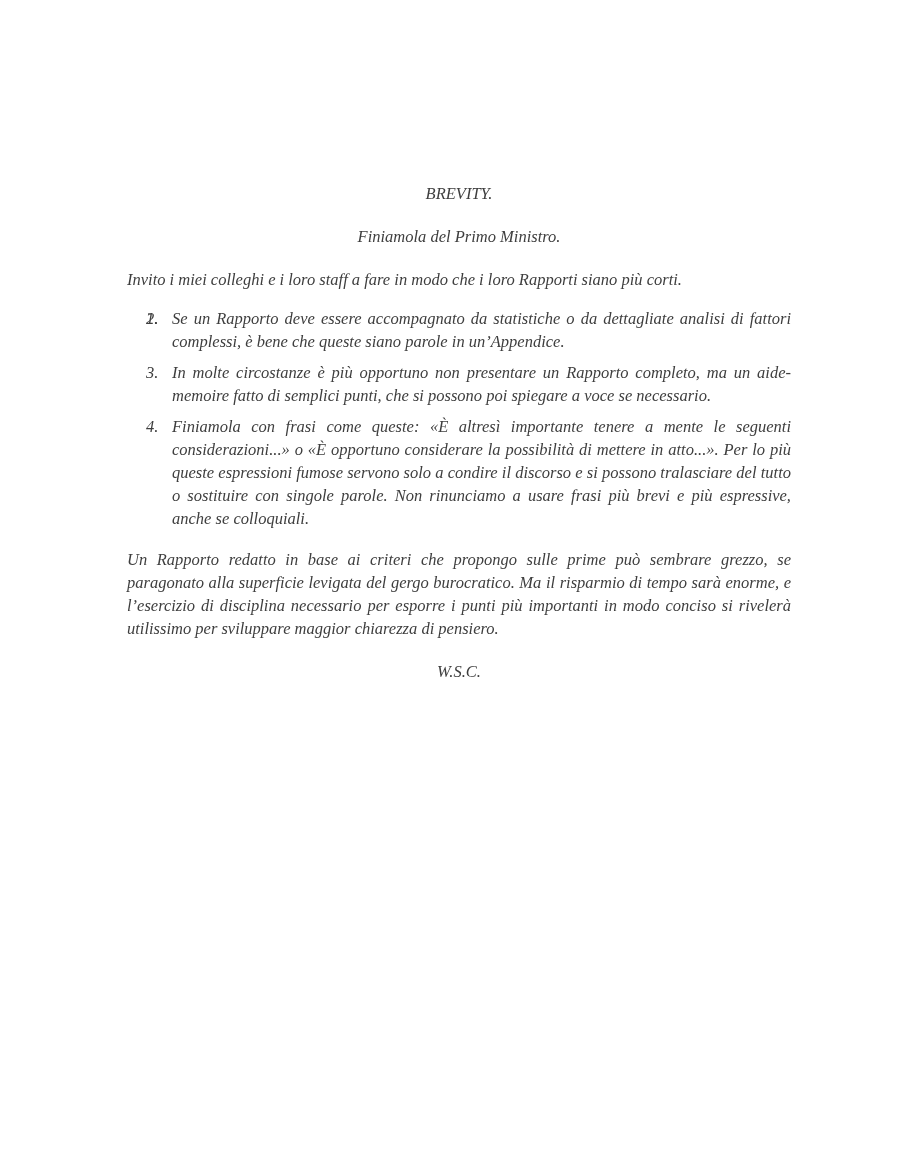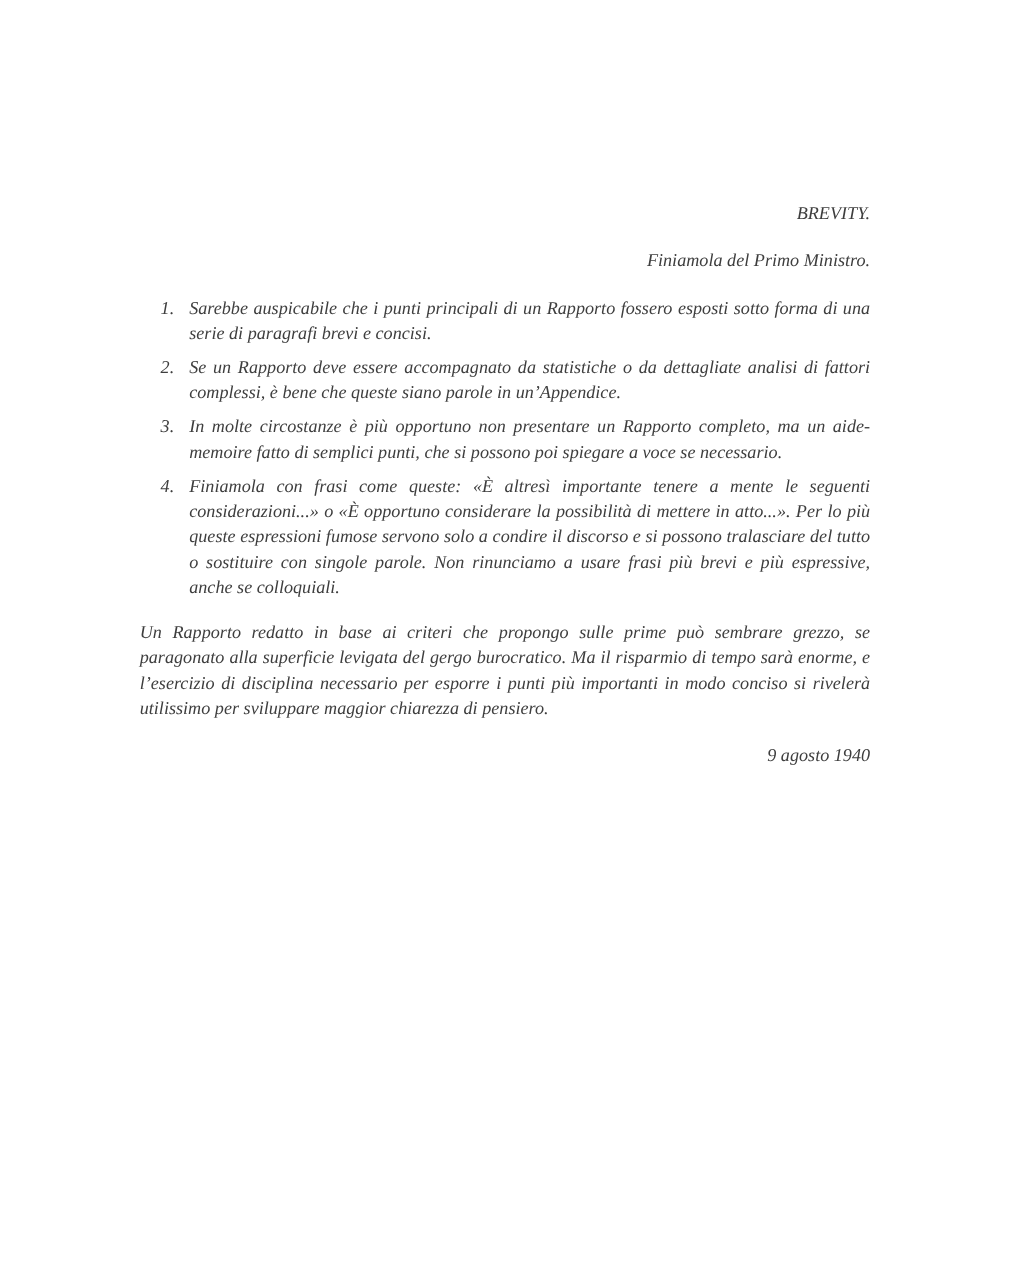--- a/index.html
+++ b/index.html
@@ -22,21 +22,21 @@
     font-size: 16.5px;
     line-height: 23px;
     color: #3e3e3e;
     background: #ffffff;
   }
   .page p {
     margin: 0 0 20px 0;
     text-align: justify;
   }
   .page p.single {
-    text-align: right;
+    text-align: center;
   }
   .page p.invitation {
     margin-bottom: 16px;
   }
   .memo-list {
     list-style: none;
     margin: 0 0 18px 0;
     padding: 0;
   }
   .memo-list li {
@@ -63,39 +63,39 @@
 </head>
 <body>
 
 <div class="page">
 
   <p class="single title">BREVITY.</p>
 
   <p class="single subtitle">Finiamola del Primo Ministro.</p>
 
 
+  <p class="invitation">Invito i miei colleghi e i loro staff a fare in modo che i loro Rapporti siano più corti.</p>
 
   <ol class="memo-list">
     <li>
       <span class="num">1.</span>
-      <span>Sarebbe auspicabile che i punti principali di un Rapporto fossero esposti sotto forma di una serie di paragrafi brevi e concisi.</span>
     </li>
     <li>
       <span class="num">2.</span>
       <span>Se un Rapporto deve essere accompagnato da statistiche o da dettagliate analisi di fattori complessi, è bene che queste siano parole in un’Appendice.</span>
     </li>
     <li>
       <span class="num">3.</span>
       <span>In molte circostanze è più opportuno non presentare un Rapporto completo, ma un aide-memoire fatto di semplici punti, che si possono poi spiegare a voce se necessario.</span>
     </li>
     <li>
       <span class="num">4.</span>
       <span>Finiamola con frasi come queste: «È altresì importante tenere a mente le seguenti considerazioni...» o «È opportuno considerare la possibilità di mettere in atto...». Per lo più queste espressioni fumose servono solo a condire il discorso e si possono tralasciare del tutto o sostituire con singole parole. Non rinunciamo a usare frasi più brevi e più espressive, anche se colloquiali.</span>
     </li>
   </ol>
 
   <p>Un Rapporto redatto in base ai criteri che propongo sulle prime può sembrare grezzo, se paragonato alla superficie levigata del gergo burocratico. Ma il risparmio di tempo sarà enorme, e l’esercizio di disciplina necessario per esporre i punti più importanti in modo conciso si rivelerà utilissimo per sviluppare maggior chiarezza di pensiero.</p>
 
   <div class="sig-block">
-    <p class="single date">9 agosto 1940</p>
+    <p class="single">W.S.C.</p>
   </div>
 
 </div>
 
 </body></html>

